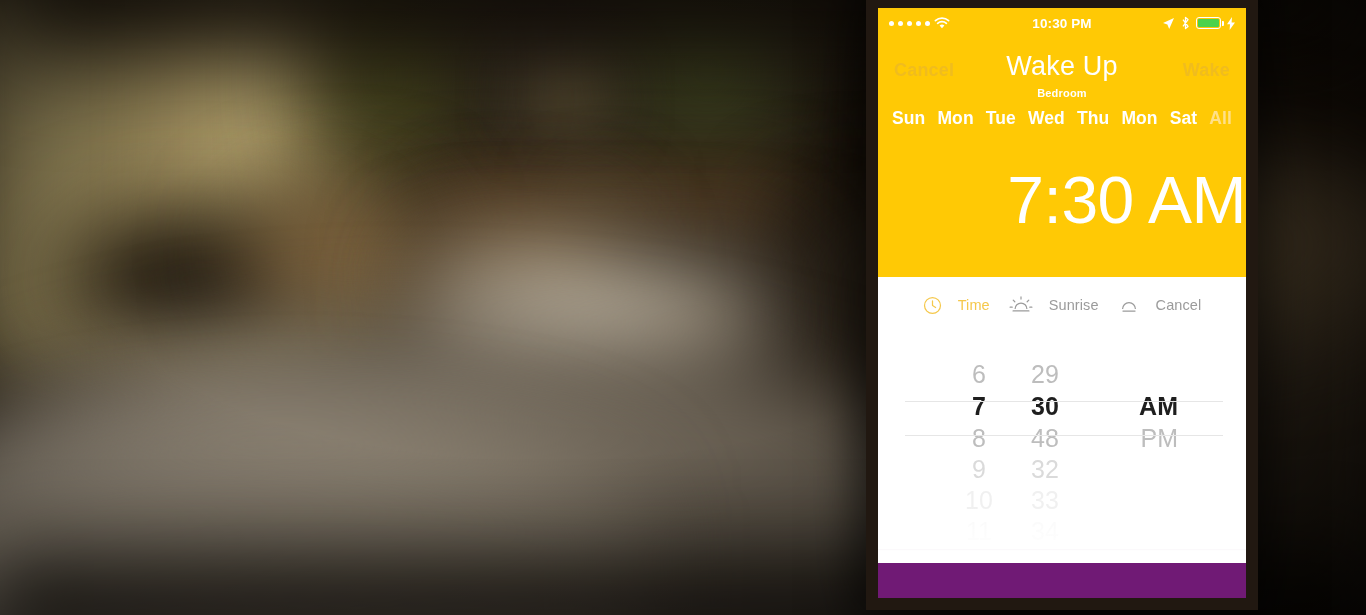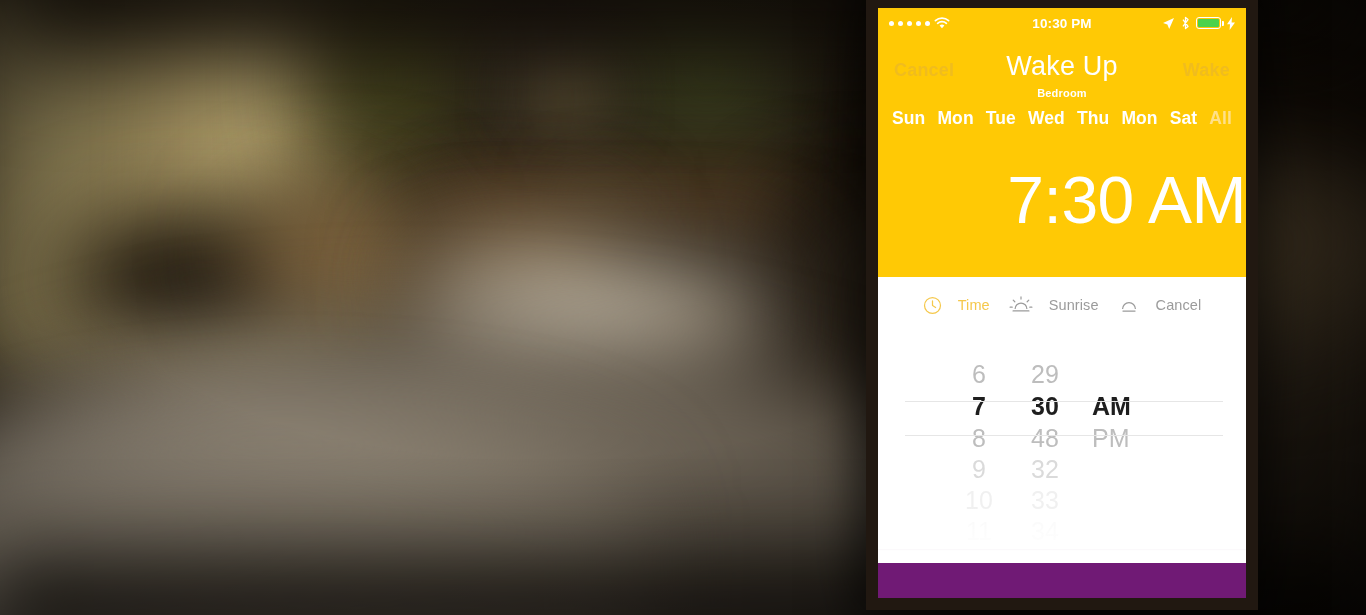--- a/index.html
+++ b/index.html
@@ -118,21 +118,21 @@
   .mode{display:flex;align-items:center;gap:16px;cursor:pointer;}
   .mode span.lbl{font-size:14.5px;color:#9b9b9b;letter-spacing:.1px;}
   .mode.sel span.lbl{color:#F5C84B;}
   .mode svg{display:block;}
 
   
   .picker{position:relative;margin-top:44px;height:190px;}
   .row{display:flex;justify-content:center;align-items:center;height:31px;
     font-size:25px;color:#bdbdbd;font-weight:400;}
   .row .c{width:66px;text-align:center;}
-  .row .c.ampm{width:86px;text-align:left;padding-left:14px;}
+  .row .c.ampm{width:86px;text-align:right;padding-left:14px;}
   .row.sel{color:#1e1e1e;font-weight:600;height:33px;}
   .row.f1{opacity:.55;}
   .row.f2{opacity:.22;}
   .row.f3{opacity:.09;}
   .pline{position:absolute;left:27px;right:23px;height:1px;background:#e6e6e6;}
   .pline.top{top:42px;}
   .pline.bot{top:76px;}
   .pfade{position:absolute;left:0;right:0;bottom:-14px;height:56px;
     background:linear-gradient(180deg,rgba(255,255,255,0) 0%,#fff 78%);pointer-events:none;}
 </style>

